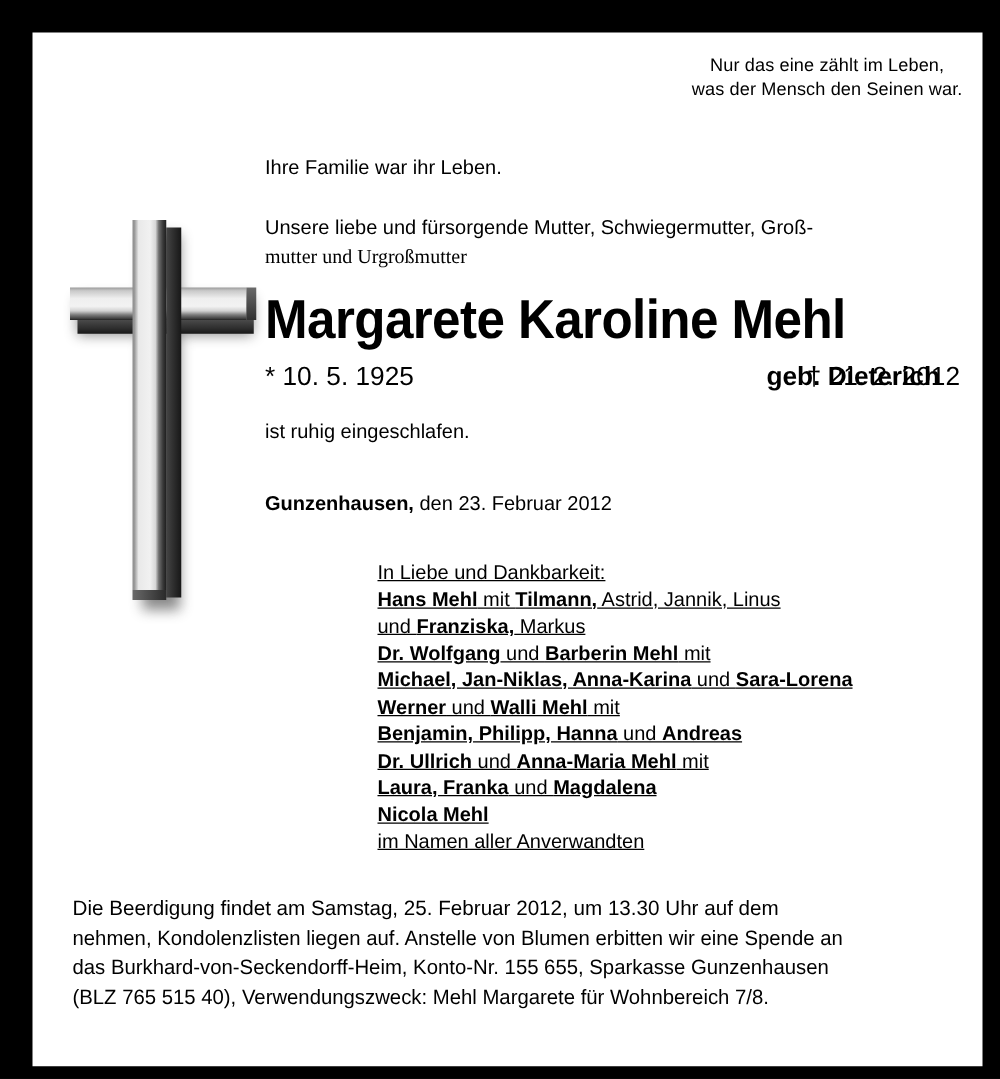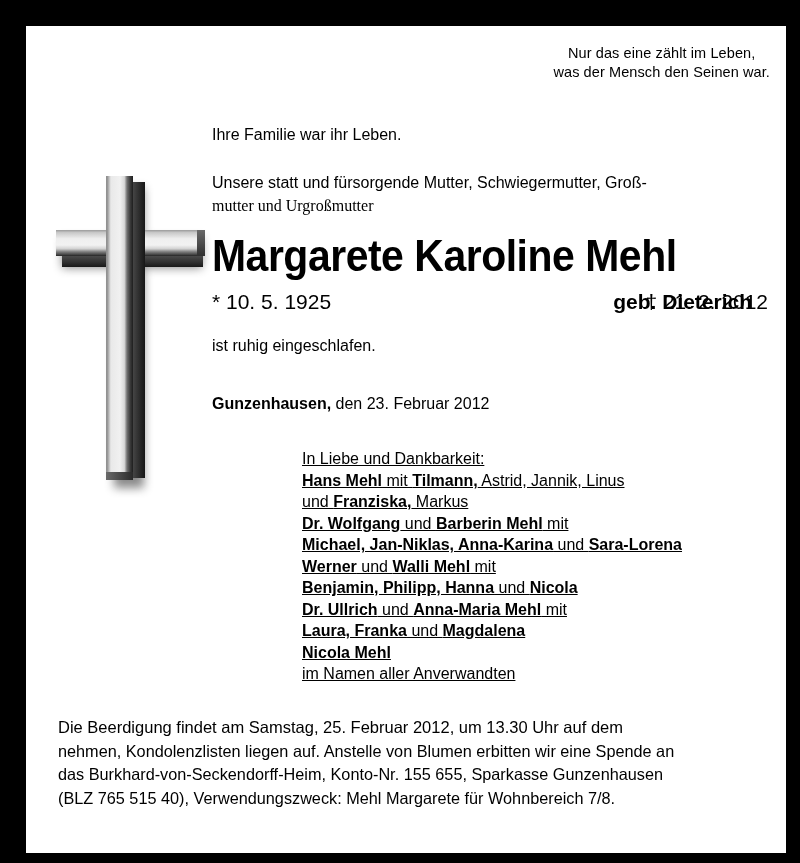--- a/index.html
+++ b/index.html
@@ -229,21 +229,21 @@
         <div class="beam-v-cap"></div>
         <div class="beam-v"></div>
       </div>
     </div>
 
     <div class="col">
 
       <div class="line-intro">Ihre Familie war ihr Leben.</div>
 
       <div class="para-roles">
-        <div>Unsere statt und fürsorgende Mutter, Schwiegermutter, Groß-</div>
+        <div>Unsere liebe und fürsorgende Mutter, Schwiegermutter, Groß-</div>
         <div class="last">mutter und Urgroßmutter</div>
       </div>
 
       <div class="name">Margarete Karoline Mehl</div>
 
       <div class="dates">
         <span class="born">* 10. 5. 1925</span>
         <span class="maiden">geb. Dieterich</span>
         <span class="died">† 21. 2. 2012</span>
       </div>
@@ -253,21 +253,21 @@
       <div class="line-place"><b>Gunzenhausen,</b><span> den 23. Februar 2012</span></div>
 
       <div class="family">
         <div class="row">In Liebe und Dankbarkeit:</div>
         <div id="family-rows">
             <div class="row"><b>Hans Mehl</b><span> mit </span><b>Tilmann,</b><span> Astrid, Jannik, Linus</span></div>
             <div class="row"><span>und </span><b>Franziska,</b><span> Markus</span></div>
             <div class="row"><b>Dr. Wolfgang</b><span> und </span><b>Barberin Mehl</b><span> mit</span></div>
             <div class="row"><b>Michael, Jan-Niklas, Anna-Karina</b><span> und </span><b>Sara-Lorena</b></div>
             <div class="row"><b>Werner</b><span> und </span><b>Walli Mehl</b><span> mit</span></div>
-            <div class="row"><b>Benjamin, Philipp, Hanna</b><span> und </span><b>Nicola</b></div>
+            <div class="row"><b>Benjamin, Philipp, Hanna</b><span> und </span><b>Andreas</b></div>
             <div class="row"><b>Dr. Ullrich</b><span> und </span><b>Anna-Maria Mehl</b><span> mit</span></div>
             <div class="row"><b>Laura, Franka</b><span> und </span><b>Magdalena</b></div>
             <div class="row"><b>Nicola Mehl</b></div>
             <div class="row"><span>im Namen aller Anverwandten</span></div>
           </div>
       </div>
 
     </div>
 
     <div class="footer">

